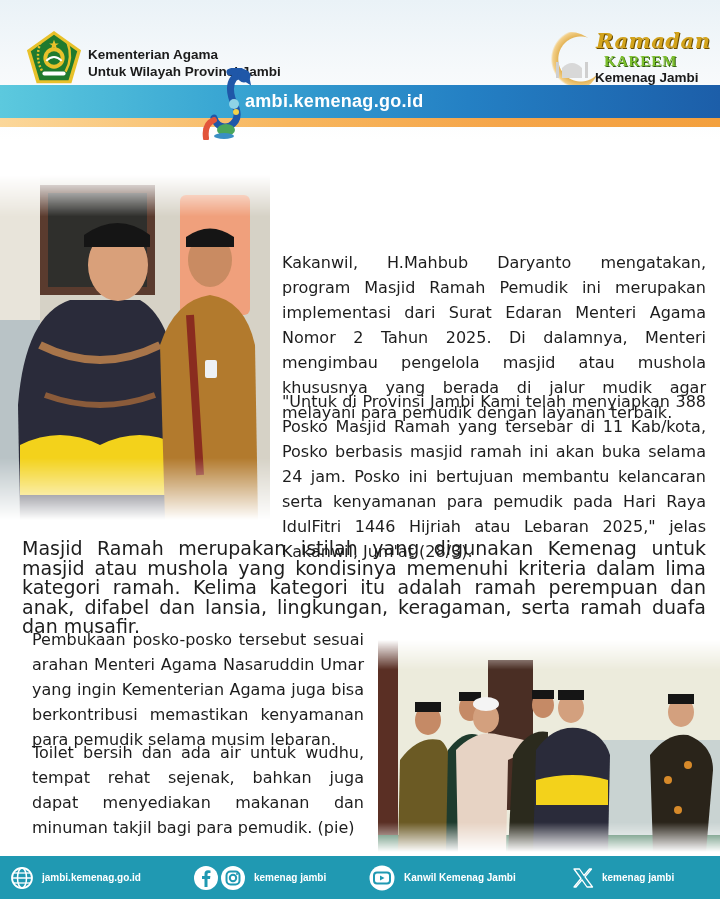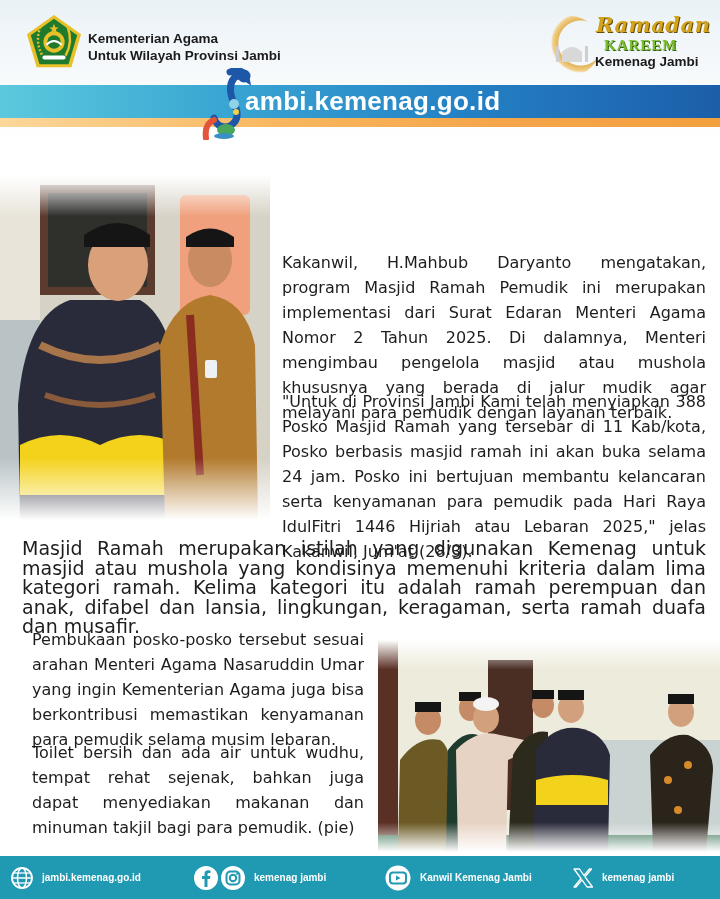--- a/index.html
+++ b/index.html
@@ -6,37 +6,37 @@
   html, body { width: 720px; height: 899px; overflow: hidden; }
   body {
     font-family: "DejaVu Sans", sans-serif;
     background: #ffffff;
     color: #1a1a1a;
     position: relative;
   }
   .page { position: relative; width: 720px; height: 899px; background: linear-gradient(180deg,#eaf2f7 0px,#f6f9fb 70px,#ffffff 140px,#ffffff 100%); }
 
   
-  .header { position: absolute; left: 0; top: 0; width: 720px; height: 88px; }
+  .header { position: absolute; left: 0; top: 16px; width: 720px; height: 88px; }
   .logo-kemenag { position: absolute; left: 25px; top: 13px; width: 58px; height: 58px; }
   .org-text { position: absolute; left: 88px; top: 30px; font-family: "Liberation Sans", sans-serif; font-weight: 700; font-size: 13.5px; line-height: 17px; color: #1b1b1b; }
   .ramadan-badge { position: absolute; left: 540px; top: 10px; width: 170px; height: 72px; }
   .crescent { position: absolute; left: 0; top: 6px; width: 60px; height: 60px; border-radius: 50%;
     background: radial-gradient(circle at 68% 45%, transparent 0 22px, #e4b55a 23px, #f3d08a 28px, transparent 30px);
   }
   .ramadan-word { position: absolute; left: 56px; top: 2px; font-family: "DejaVu Serif", serif; font-style: italic; font-weight: 700; font-size: 21px; color: #d3a31c; letter-spacing: 0.5px; text-shadow: 1px 1px 0 #6b4d00; }
   .kareem-word { position: absolute; left: 64px; top: 27px; font-family: "Liberation Serif", serif; font-weight: 700; font-size: 15px; color: #7cbf2e; letter-spacing: 1px; text-shadow: 1px 1px 0 #2f5c10; text-align: right; }
   .kemenag-jambi-word { position: absolute; left: 55px; top: 44px; font-family: "Liberation Sans", sans-serif; font-weight: 700; font-size: 13.5px; color: #1a1a1a; }
 
   
   .banner { position: absolute; left: 0; top: 85px; width: 720px; height: 33px;
     background: linear-gradient(90deg,#5cc9de 0%,#3aa7d3 30%,#2480c4 65%,#1c5ea9 100%); }
   .banner-stripe { position: absolute; left: 0; top: 118px; width: 720px; height: 9px;
     background: linear-gradient(90deg,#fbd79a 0%,#f7b65e 40%,#f5a54a 70%,#f3a03e 100%); }
-  .banner-url { position: absolute; left: 245px; top: 85px; height: 33px; line-height: 33px; font-family: "Liberation Sans", sans-serif; font-weight: 700; font-size: 26px; color: #ffffff; letter-spacing: 0.3px; }
+  .banner-url { position: absolute; left: 245px; top: 85px; height: 33px; line-height: 33px; font-family: "Liberation Sans", sans-serif; font-weight: 700; font-size: 18px; color: #ffffff; letter-spacing: 0.3px; }
   .jambi-mascot { position: absolute; left: 200px; top: 68px; width: 52px; height: 72px; }
 
   
   .photo-top { position: absolute; left: 0; top: 175px; width: 270px; height: 345px; overflow: hidden;
     -webkit-mask-image: linear-gradient(180deg, transparent 0, #000 12%, #000 82%, transparent 100%);
     mask-image: linear-gradient(180deg, transparent 0, #000 12%, #000 82%, transparent 100%); }
   .photo-bottom { position: absolute; left: 378px; top: 640px; width: 342px; height: 212px; overflow: hidden;
     -webkit-mask-image: linear-gradient(180deg, transparent 0, #000 14%, #000 86%, transparent 100%);
     mask-image: linear-gradient(180deg, transparent 0, #000 14%, #000 86%, transparent 100%); }
 
@@ -189,21 +189,21 @@
       </svg>
       <svg class="f-icon" width="26" height="26" viewBox="0 0 26 26">
         <circle cx="13" cy="13" r="12" fill="#fff"></circle>
         <rect x="6.5" y="6.5" width="13" height="13" rx="4" fill="none" stroke="#2099b2" stroke-width="2"></rect>
         <circle cx="13" cy="13" r="3.2" fill="none" stroke="#2099b2" stroke-width="2"></circle>
         <circle cx="17" cy="9" r="1" fill="#2099b2"></circle>
       </svg>
       <span>kemenag jambi</span>
     </div>
 
-    <div class="f-item" style="left:384px;">
+    <div class="f-item" style="left:368px;">
       <svg class="f-icon" width="28" height="26" viewBox="0 0 28 26">
         <circle cx="14" cy="13" r="12.5" fill="#fff"></circle>
         <rect x="6" y="7.5" width="16" height="11" rx="3" fill="none" stroke="#2099b2" stroke-width="2"></rect>
         <polygon points="12,10.5 12,15.5 16.5,13" fill="#2099b2"></polygon>
       </svg>
       <span>Kanwil Kemenag Jambi</span>
     </div>
 
     <div class="f-item" style="left:572px;">
       <svg class="f-icon" width="22" height="22" viewBox="0 0 22 22">

